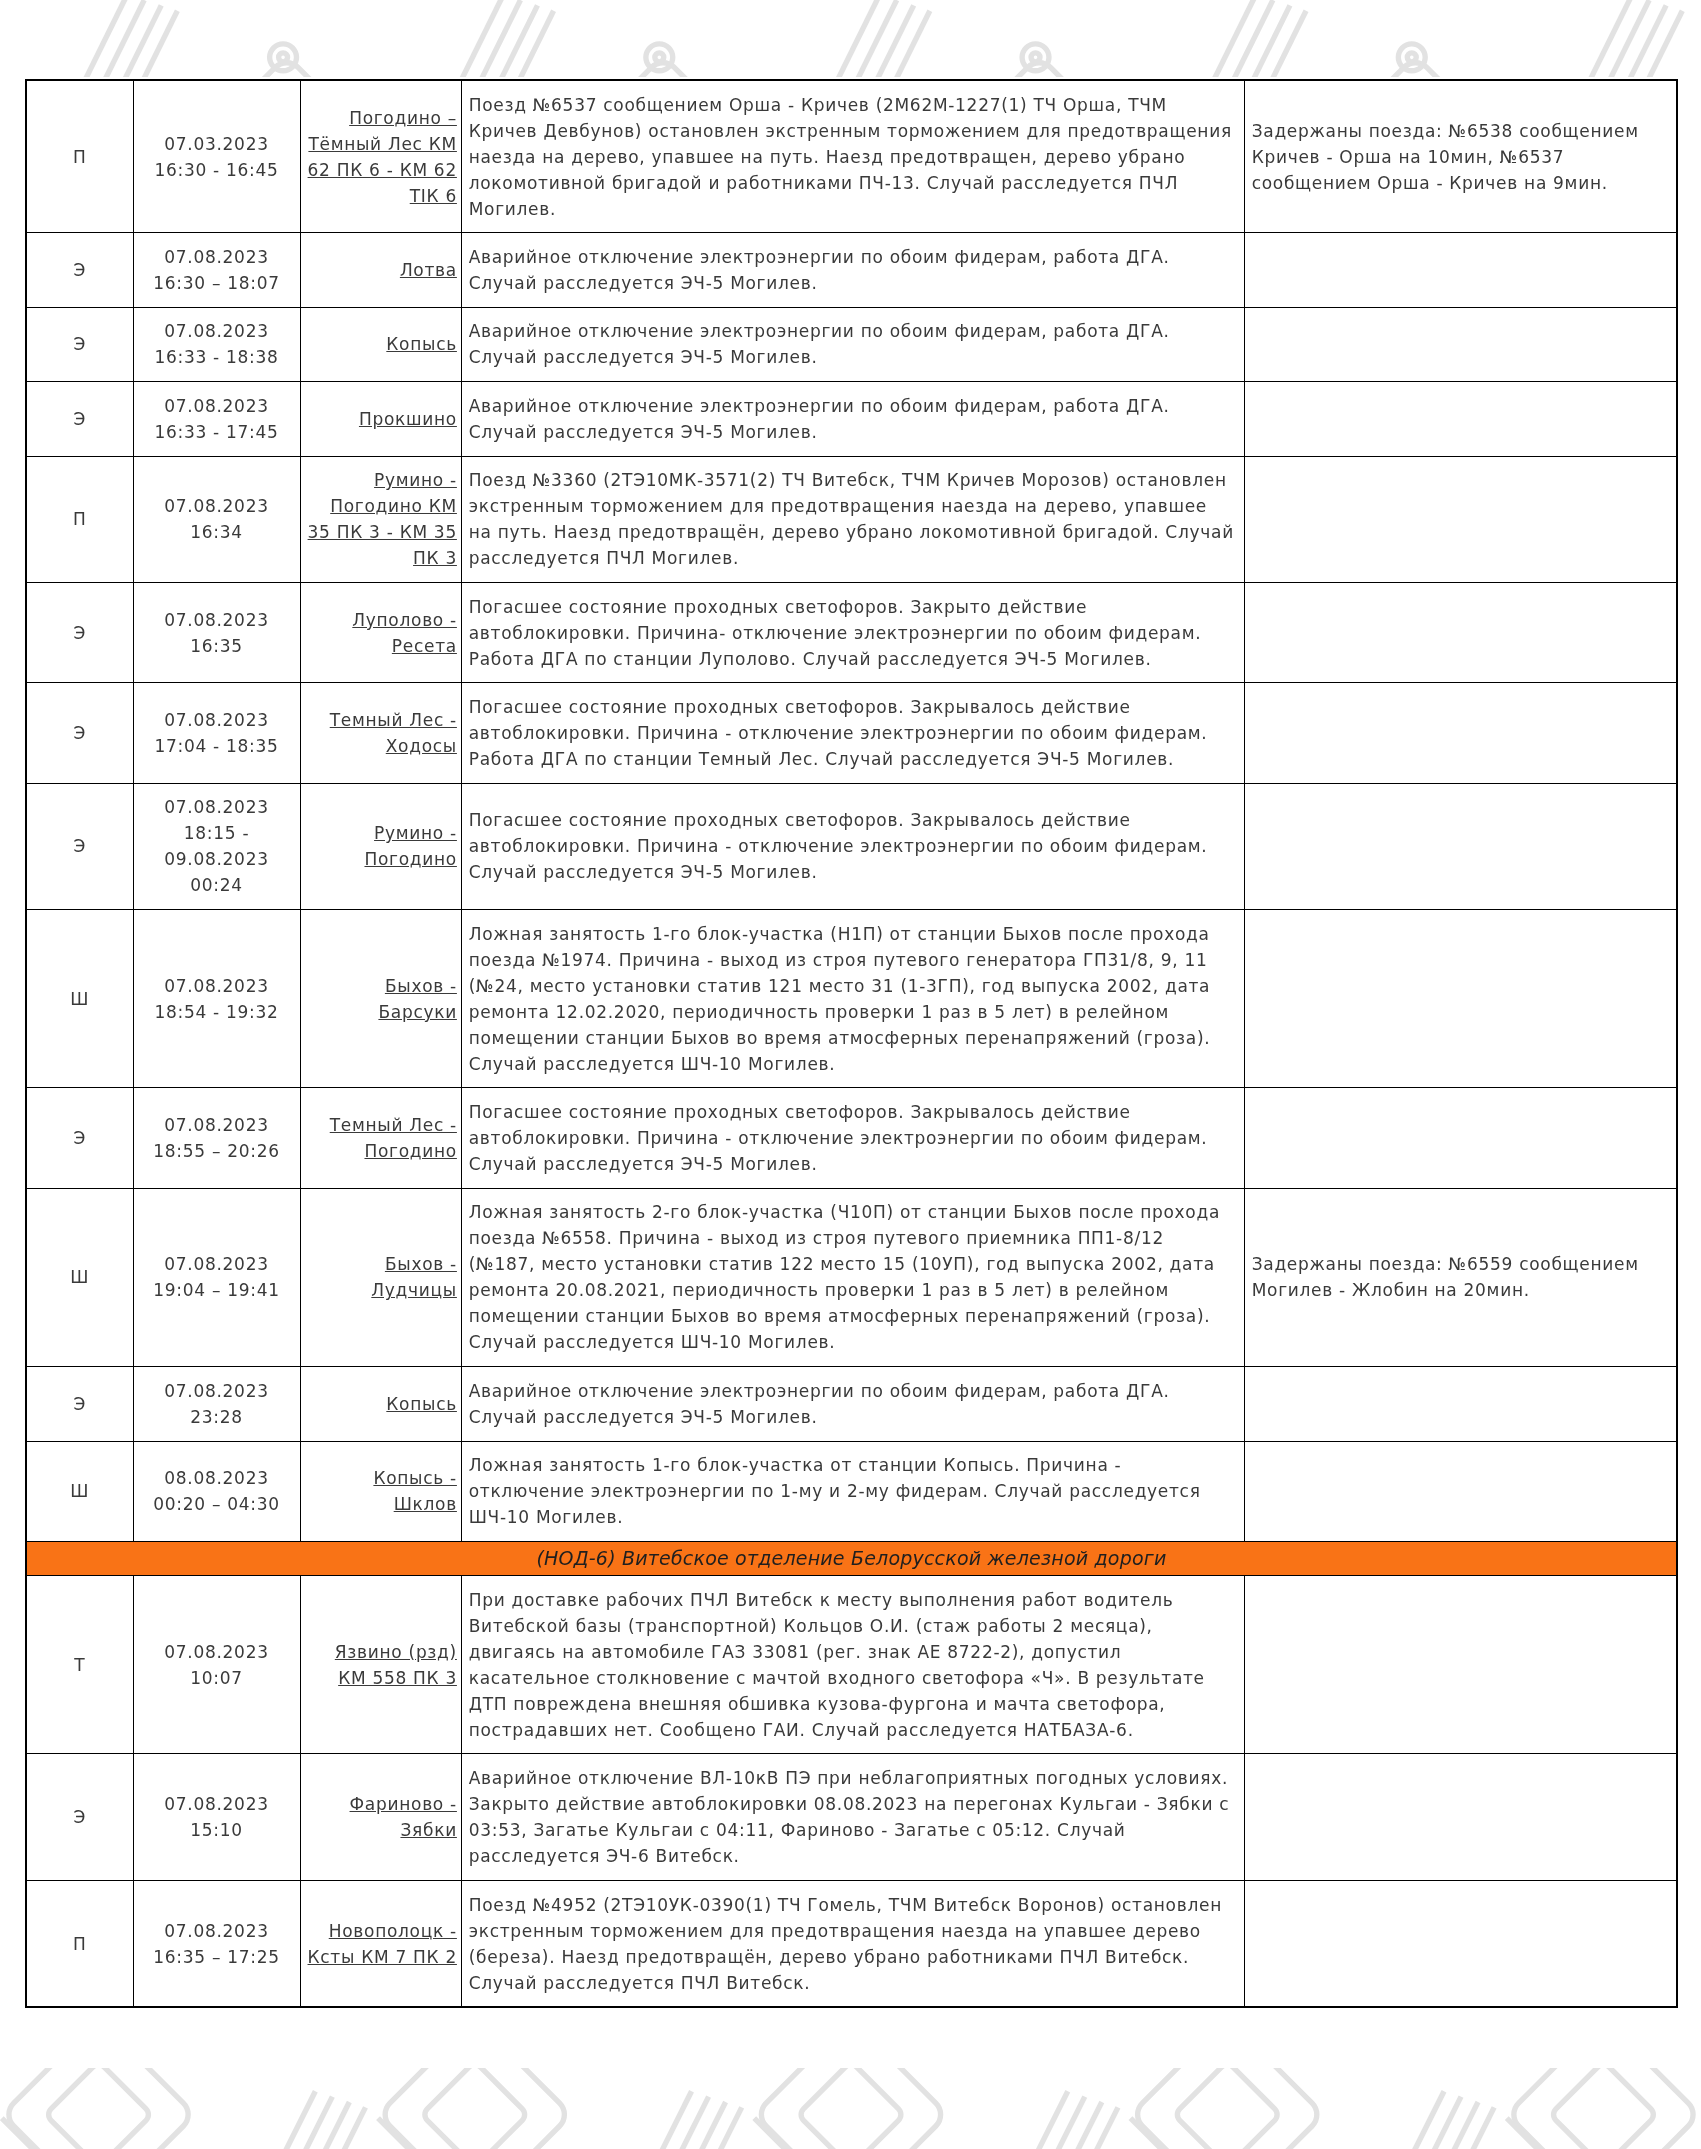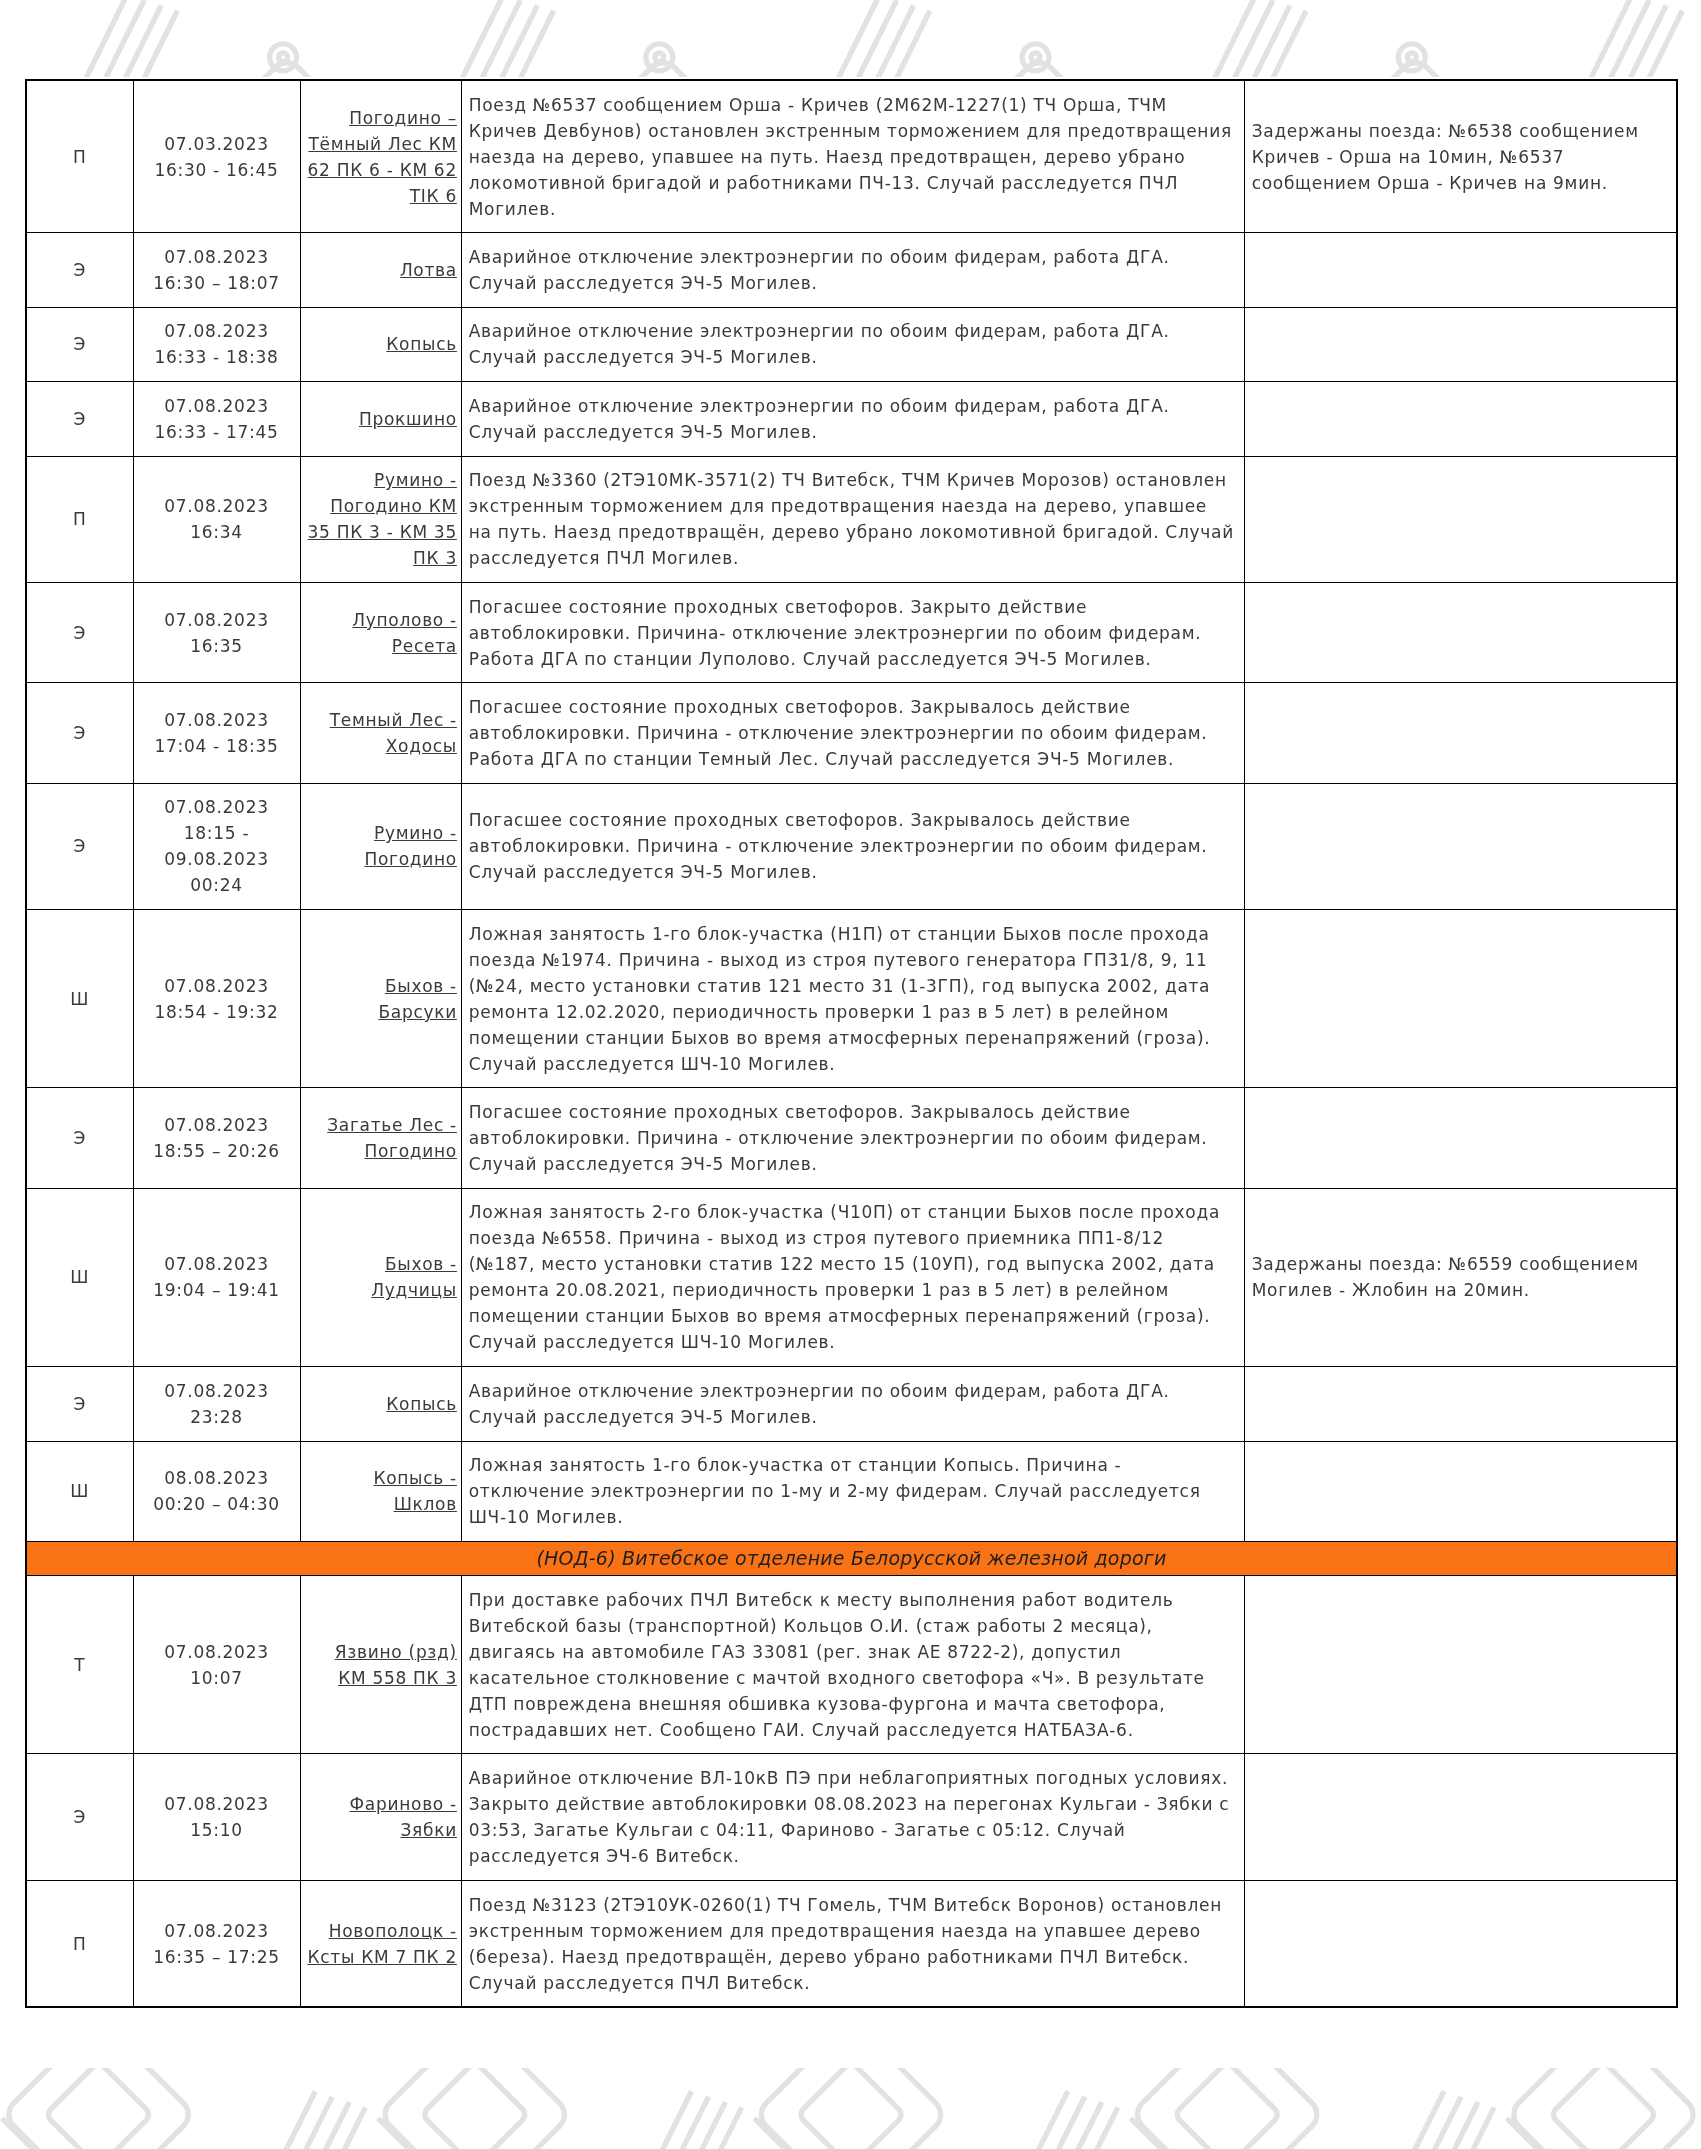--- a/index.html
+++ b/index.html
@@ -180,21 +180,21 @@
     <td class="cell-code">Ш</td>
     <td class="cell-date">07.08.2023 18:54 - 19:32</td>
     <td class="cell-loc">Быхов - Барсуки</td>
     <td class="cell-desc">Ложная занятость 1-го блок-участка (Н1П) от станции Быхов после прохода поезда №1974. Причина - выход из строя путевого генератора ГП31/8, 9, 11 (№24, место установки статив 121 место 31 (1-3ГП), год выпуска 2002, дата ремонта 12.02.2020, периодичность проверки 1 раз в 5 лет) в релейном помещении станции Быхов во время атмосферных перенапряжений (гроза). Случай расследуется ШЧ-10 Могилев.</td>
     <td class="cell-note"></td>
   </tr>
 
   <tr>
     <td class="cell-code">Э</td>
     <td class="cell-date">07.08.2023 18:55 – 20:26</td>
-    <td class="cell-loc">Загатье Лес - Погодино</td>
+    <td class="cell-loc">Темный Лес - Погодино</td>
     <td class="cell-desc">Погасшее состояние проходных светофоров. Закрывалось действие автоблокировки. Причина - отключение электроэнергии по обоим фидерам. Случай расследуется ЭЧ-5 Могилев.</td>
     <td class="cell-note"></td>
   </tr>
 
   <tr>
     <td class="cell-code">Ш</td>
     <td class="cell-date">07.08.2023 19:04 – 19:41</td>
     <td class="cell-loc">Быхов - Лудчицы</td>
     <td class="cell-desc">Ложная занятость 2-го блок-участка (Ч10П) от станции Быхов после прохода поезда №6558. Причина - выход из строя путевого приемника ПП1-8/12 (№187, место установки статив 122 место 15 (10УП), год выпуска 2002, дата ремонта 20.08.2021, периодичность проверки 1 раз в 5 лет) в релейном помещении станции Быхов во время атмосферных перенапряжений (гроза). Случай расследуется ШЧ-10 Могилев.</td>
     <td class="cell-note">Задержаны поезда: №6559 сообщением Могилев - Жлобин на 20мин.</td>
@@ -233,19 +233,19 @@
     <td class="cell-date">07.08.2023 15:10</td>
     <td class="cell-loc">Фариново - Зябки</td>
     <td class="cell-desc">Аварийное отключение ВЛ-10кВ ПЭ при неблагоприятных погодных условиях. Закрыто действие автоблокировки 08.08.2023 на перегонах Кульгаи - Зябки с 03:53, Загатье Кульгаи с 04:11, Фариново - Загатье с 05:12. Случай расследуется ЭЧ-6 Витебск.</td>
     <td class="cell-note"></td>
   </tr>
 
   <tr>
     <td class="cell-code">П</td>
     <td class="cell-date">07.08.2023 16:35 – 17:25</td>
     <td class="cell-loc">Новополоцк - Ксты КМ 7 ПК 2</td>
-    <td class="cell-desc">Поезд №3123 (2ТЭ10УК-0260(1) ТЧ Гомель, ТЧМ Витебск Воронов) остановлен экстренным торможением для предотвращения наезда на упавшее дерево (береза). Наезд предотвращён, дерево убрано работниками ПЧЛ Витебск. Случай расследуется ПЧЛ Витебск.</td>
+    <td class="cell-desc">Поезд №4952 (2ТЭ10УК-0390(1) ТЧ Гомель, ТЧМ Витебск Воронов) остановлен экстренным торможением для предотвращения наезда на упавшее дерево (береза). Наезд предотвращён, дерево убрано работниками ПЧЛ Витебск. Случай расследуется ПЧЛ Витебск.</td>
     <td class="cell-note"></td>
   </tr>
 </tbody>
   </table>
 </div>
 
 
 </body></html>

